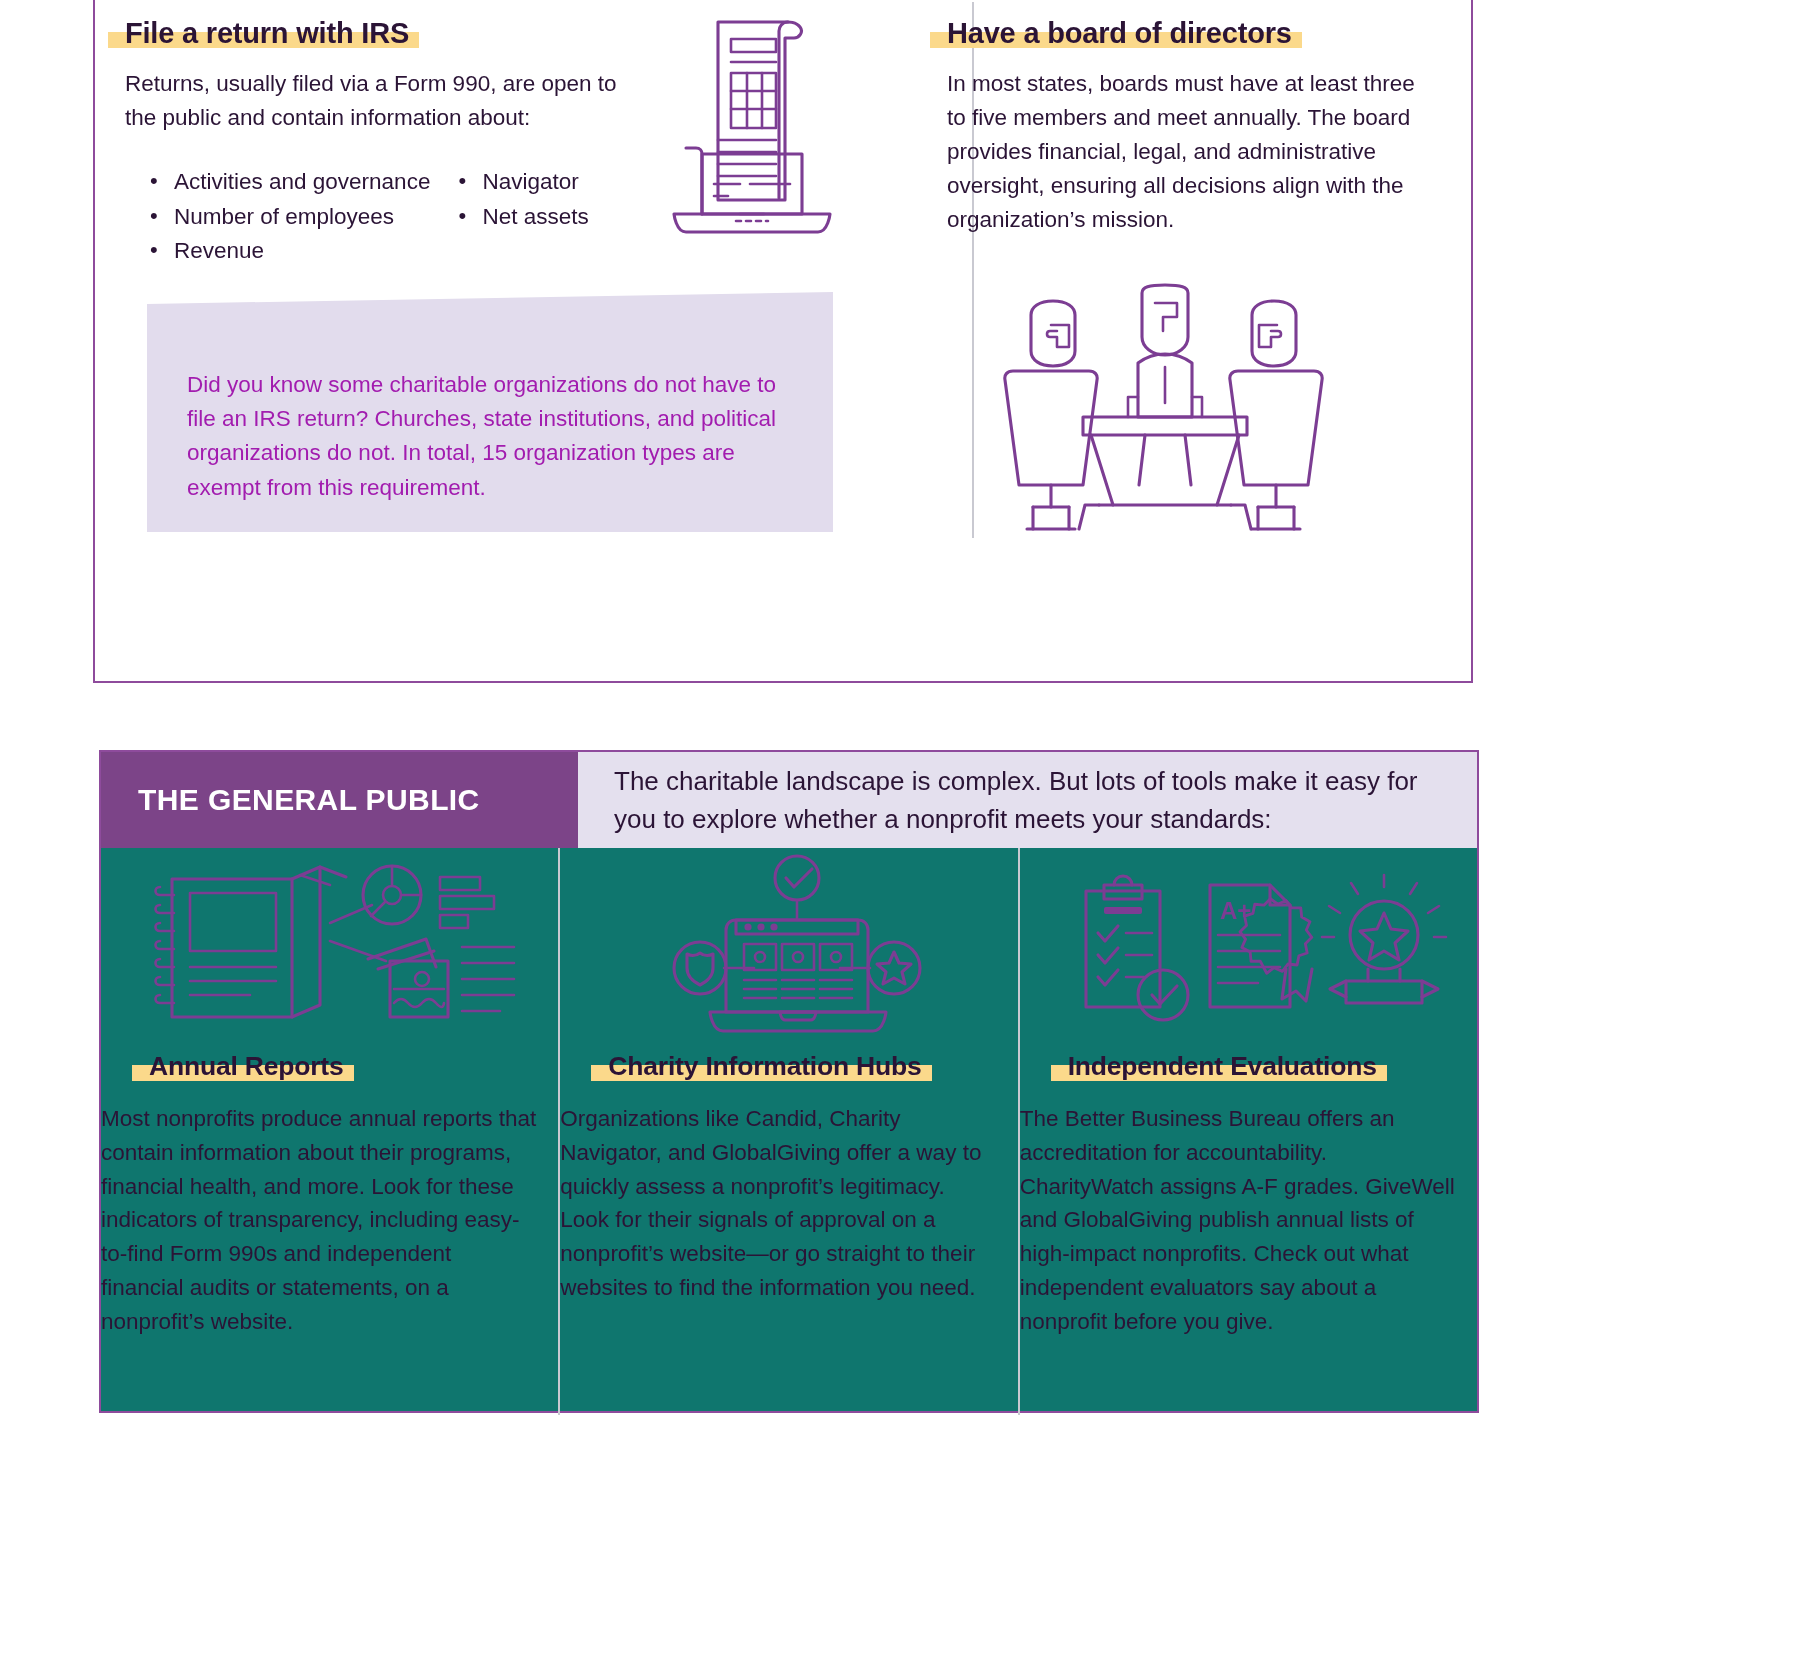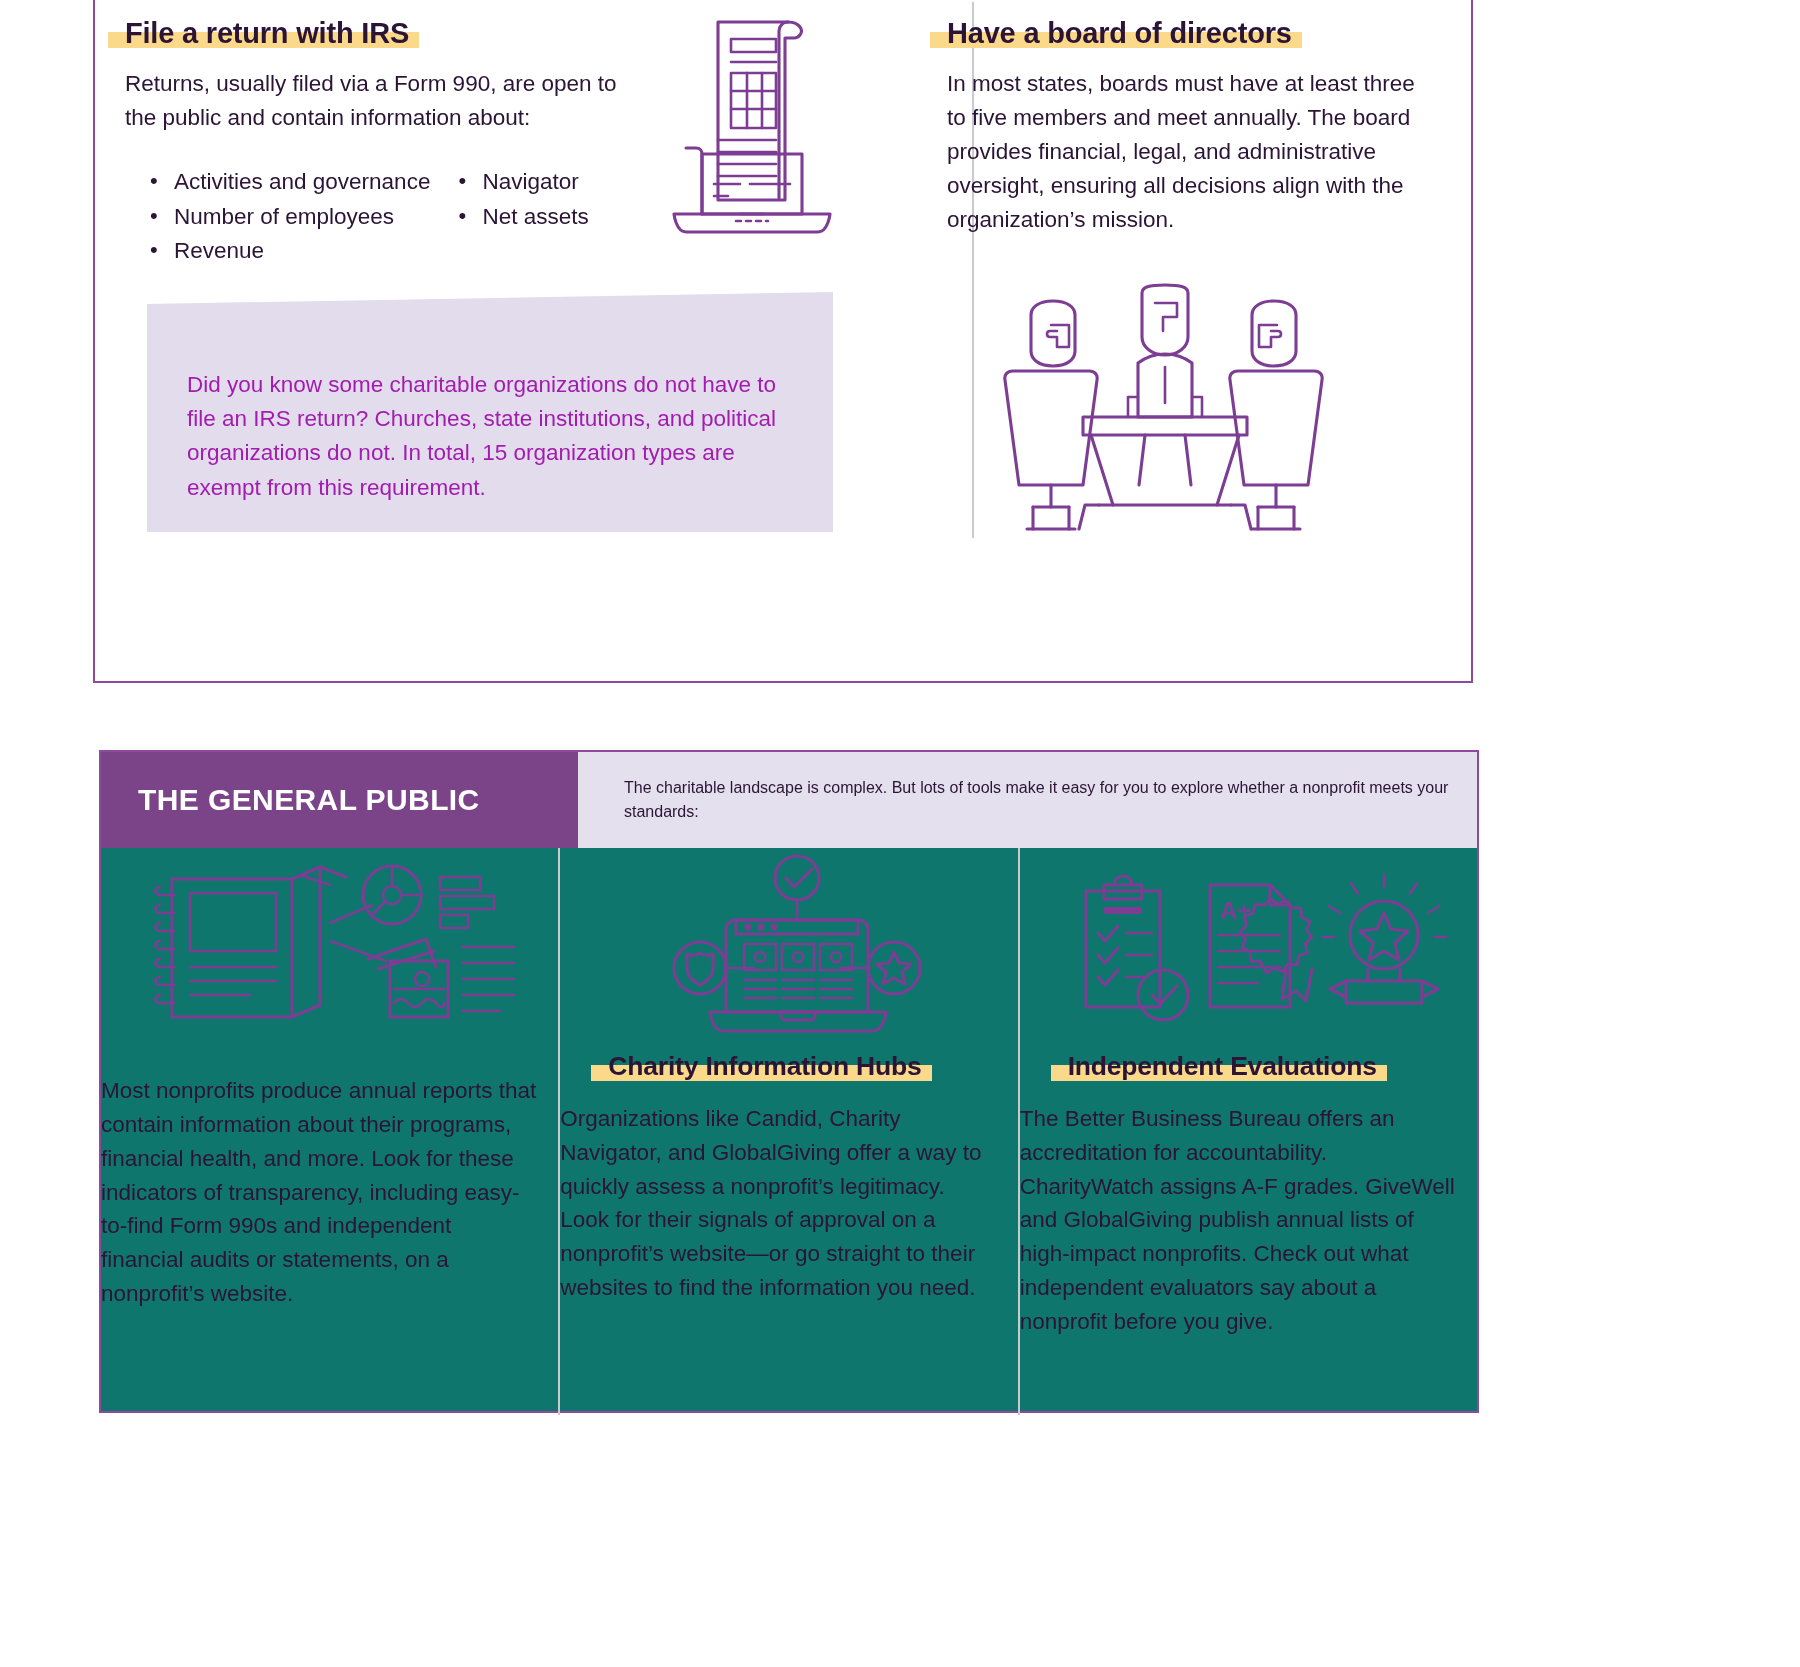--- a/index.html
+++ b/index.html
@@ -134,24 +134,24 @@
     letter-spacing: 0.4px;
     padding-left: 37px;
   }
   #band-text {
     flex: 1;
     background: #e4e0ee;
     display: flex;
     align-items: center;
   }
   #band-text p {
-    font-size: 16px;
+    font-size: 26px;
     line-height: 1.48;
     color: #2b1436;
-    padding-left: 46px;
+    padding-left: 36px;
     padding-right: 20px;
   }
 
   #cols3 {
     position: absolute;
     left: 0; top: 96px;
     width: 100%; height: 567px;
     display: flex;
   }
   .col3 {
@@ -351,20 +351,23 @@
             <circle class="st2" cx="272" cy="116" r="7"></circle>
             <path class="st2" d="M244 140 q7 -8 14 0 q7 8 14 0 q7 -8 14 0 q7 8 8 0"></path>
             <line class="st2" x1="244" y1="126" x2="294" y2="126"></line>
 
             <line class="st2" x1="312" y1="84" x2="364" y2="84"></line>
             <line class="st2" x1="312" y1="100" x2="364" y2="100"></line>
             <line class="st2" x1="312" y1="116" x2="364" y2="116"></line>
             <line class="st2" x1="312" y1="132" x2="364" y2="132"></line>
             <line class="st2" x1="312" y1="148" x2="350" y2="148"></line>
           </svg>
+        </div>
+        <div class="col3-head-wrap">
+          <span class="hl-head c3h">Annual Reports</span>
         </div>
         <div class="col3-body">
           <p>Most nonprofits produce annual reports that contain information about their programs, financial health, and more. Look for these indicators of transparency, including easy-to-find Form 990s and independent financial audits or statements, on a nonprofit’s website.</p>
         </div>
       </div>
     </div>
 
     <div class="col3 nudge-2">
       <div class="col3-inner">
         <div class="col3-icons">

